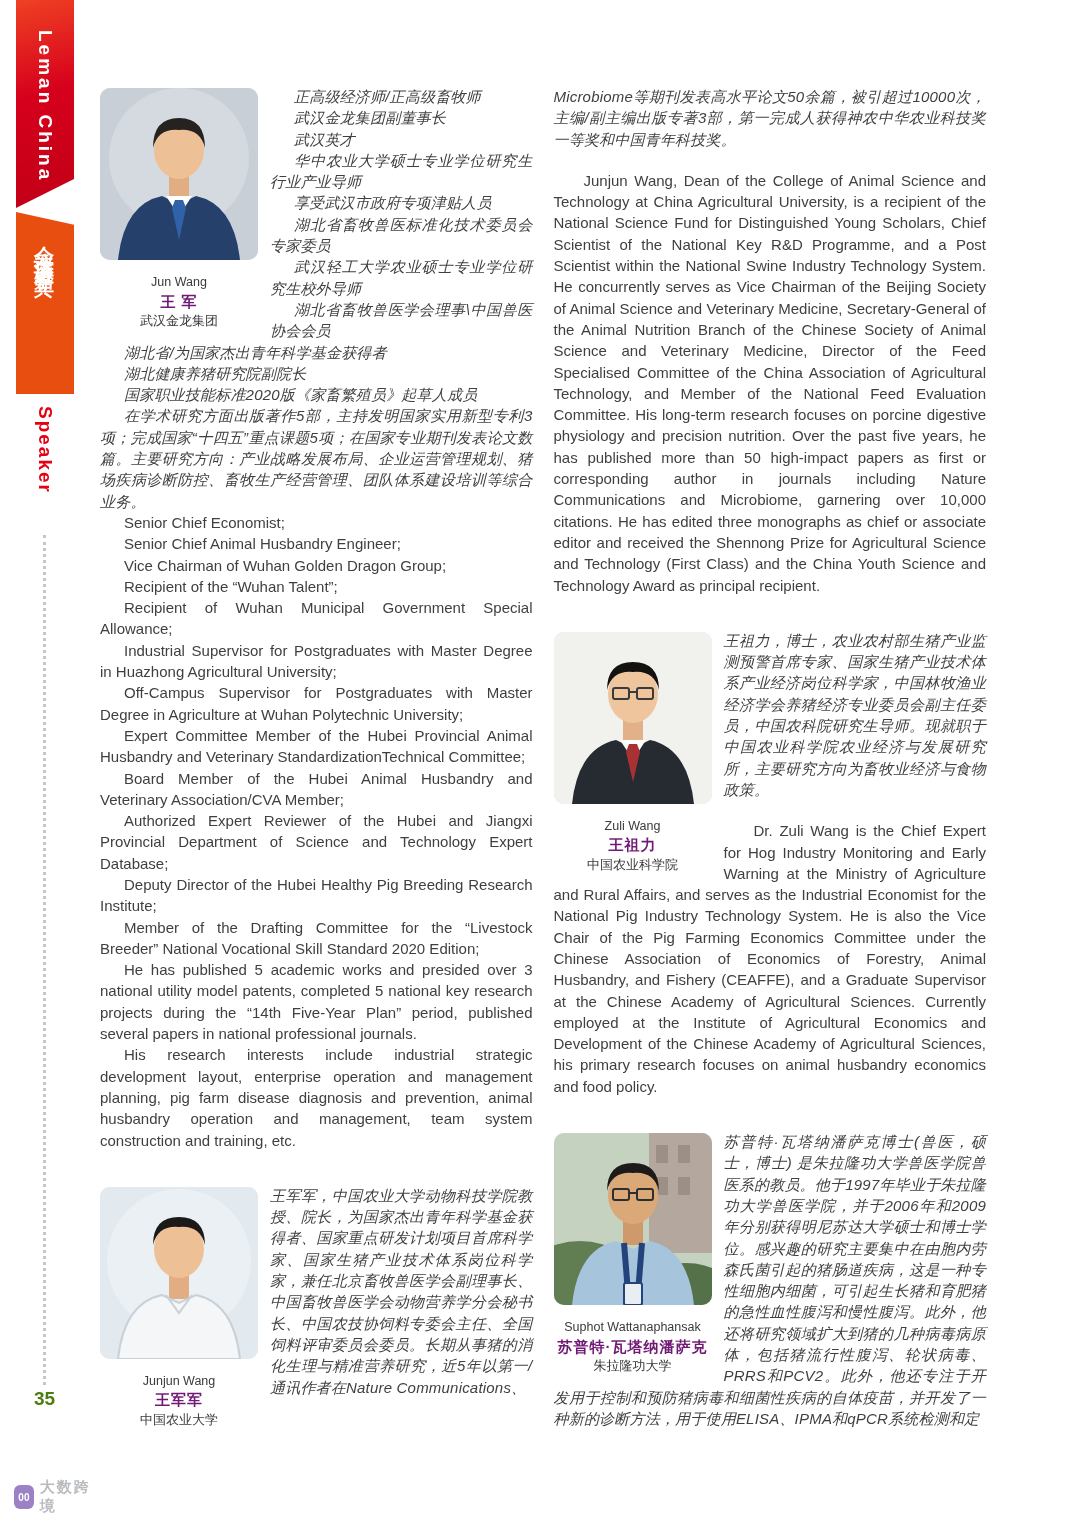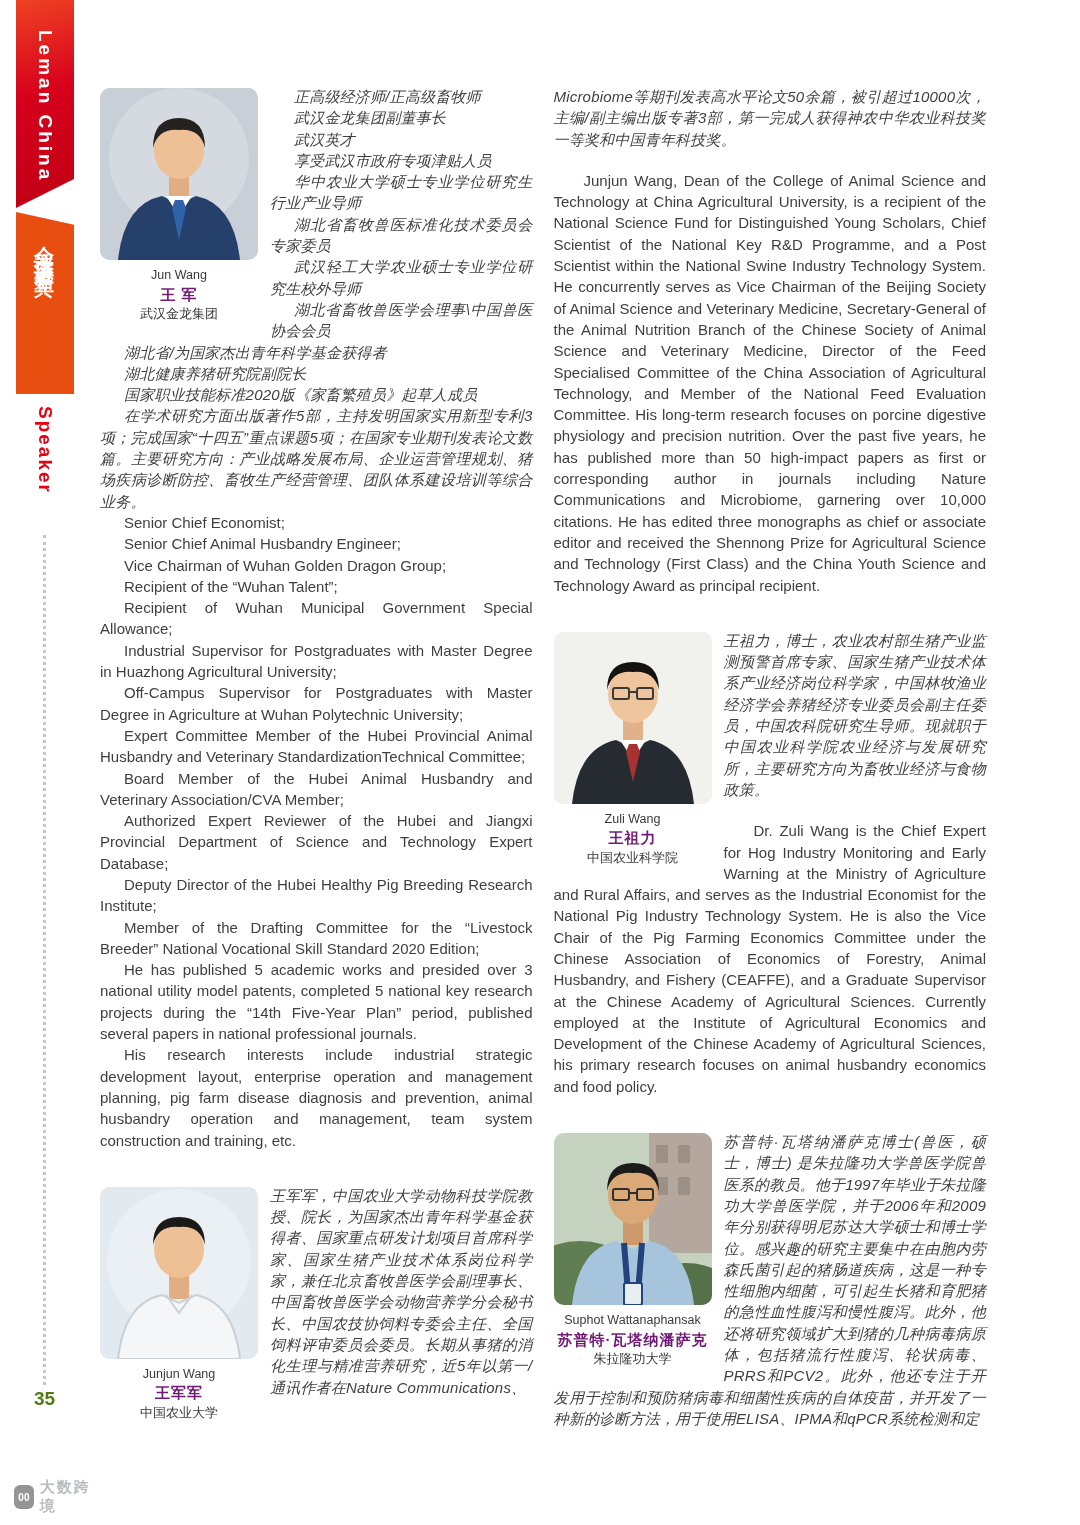--- a/index.html
+++ b/index.html
@@ -41,41 +41,41 @@
     position:absolute;left:43px;top:535px;height:850px;width:0;
     border-left:3px dotted #c6c6c6;
   }
   .page-number{
     position:absolute;left:34px;top:1388px;font-size:19px;color:#4d7c0f;font-weight:bold;
   }
   .watermark{
     position:absolute;left:14px;top:1478px;display:flex;align-items:center;gap:6px;opacity:.55;
   }
   .wm-logo{
-    width:24px;height:24px;border-radius:6px;background:#404040;color:#fff;
+    width:24px;height:24px;border-radius:6px;background:#4c1d95;color:#fff;
     display:flex;align-items:center;justify-content:center;font-size:10px;font-weight:bold;
   }
   .wm-text{font-size:15px;color:#80868c;font-weight:bold;letter-spacing:2px;}
   
   .content{
     position:absolute;left:100px;top:86px;width:886px;display:flex;gap:21px;
   }
   .col{width:432.5px;}
   p{margin:0;text-align:justify;line-height:21.3px;font-size:15px;color:#3f3f3f;}
   .cn{letter-spacing:.2px;font-style:italic;}
   .item{text-indent:1.6em;}
   .ind{text-indent:2em;}
   .mt8{margin-top:20px;}
   .sec::after{content:"";display:block;clear:both;}
   .sec + .sec{margin-top:34px;}
   
   .pcard{float:left;width:158px;margin:2px 12px 4px 0;}
   .photo{width:158px;height:172px;border-radius:10px;overflow:hidden;background:#dfe3e8;}
   .photo svg{display:block;width:100%;height:100%;}
-  .caption{text-align:center;line-height:1.25;padding-top:8px;}
+  .caption{text-align:center;line-height:1.25;padding-top:15px;}
   .cap-en{font-size:12.5px;color:#3a3a3a;}
   .cap-cn{font-size:15px;font-weight:bold;color:#701a75;margin-top:2px;letter-spacing:1px;}
   .cap-org{font-size:13px;color:#3a3a3a;margin-top:2px;}
 </style>
 </head>
 <body>
 
 <div class="sidebar">
   <div class="brand-banner">
     <span class="vtext">Leman China</span>
@@ -114,22 +114,22 @@
         </div>
         <div class="caption">
           <div class="cap-en">Jun Wang</div>
           <div class="cap-cn">王 军</div>
           <div class="cap-org">武汉金龙集团</div>
         </div>
       </div>
       <p class="cn item">正高级经济师/正高级畜牧师</p>
       <p class="cn item">武汉金龙集团副董事长</p>
       <p class="cn item">武汉英才</p>
+      <p class="cn item">华中农业大学硕士专业学位研究生行业产业导师</p>
       <p class="cn item">享受武汉市政府专项津贴人员</p>
-      <p class="cn item">华中农业大学硕士专业学位研究生行业产业导师</p>
       <p class="cn item">湖北省畜牧兽医标准化技术委员会专家委员</p>
       <p class="cn item">武汉轻工大学农业硕士专业学位研究生校外导师</p>
       <p class="cn item">湖北省畜牧兽医学会理事\中国兽医协会会员</p>
       <p class="cn item">湖北省/为国家杰出青年科学基金获得者</p>
       <p class="cn item">湖北健康养猪研究院副院长</p>
       <p class="cn item">国家职业技能标准2020版《家畜繁殖员》起草人成员</p>
       <p class="cn item">在学术研究方面出版著作5部，主持发明国家实用新型专利3项；完成国家“十四五”重点课题5项；在国家专业期刊发表论文数篇。主要研究方向：产业战略发展布局、企业运营管理规划、猪场疾病诊断防控、畜牧生产经营管理、团队体系建设培训等综合业务。</p>
       <p class="item">Senior Chief Economist;</p>
       <p class="item">Senior Chief Animal Husbandry Engineer;</p>
       <p class="item">Vice Chairman of Wuhan Golden Dragon Group;</p>

